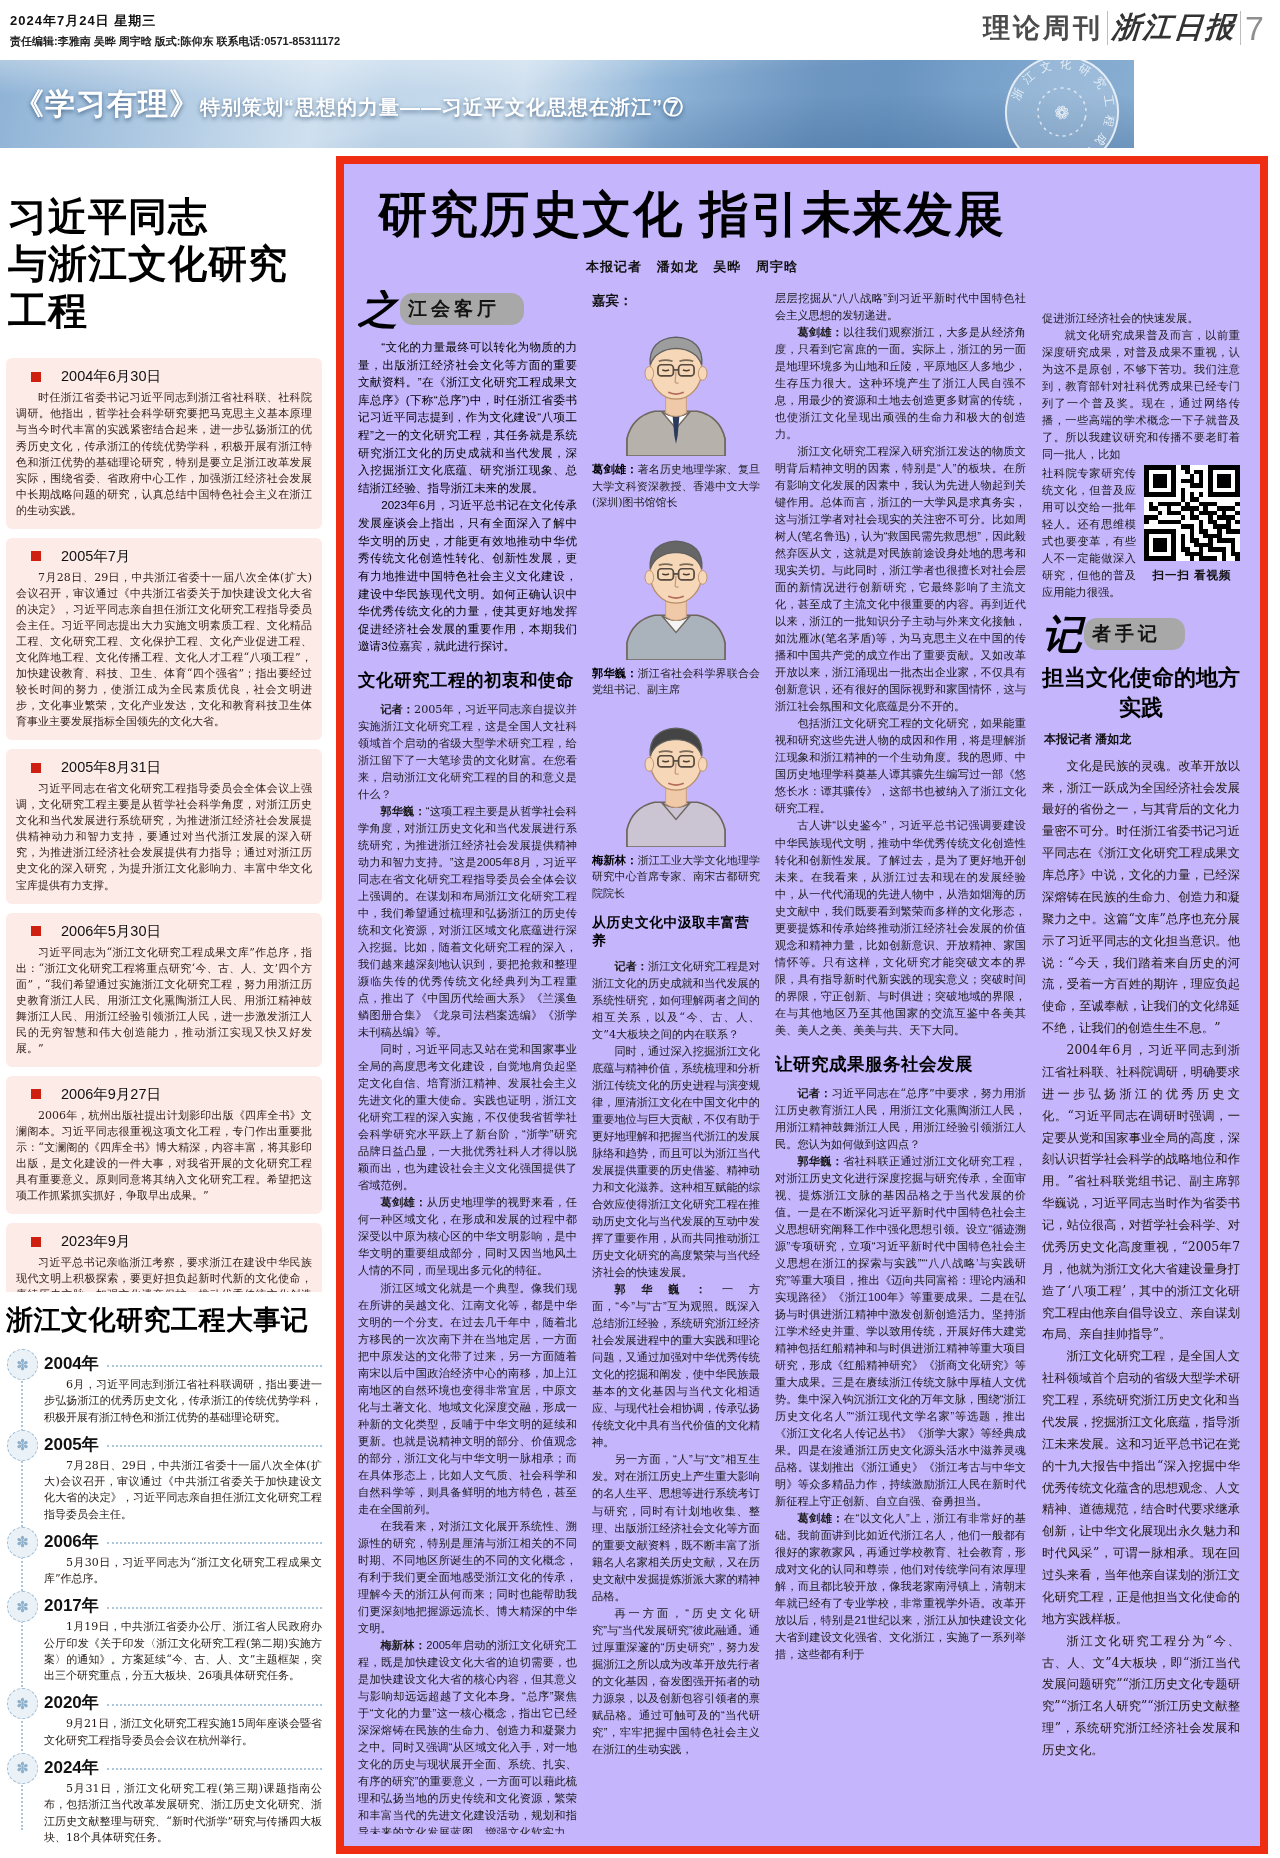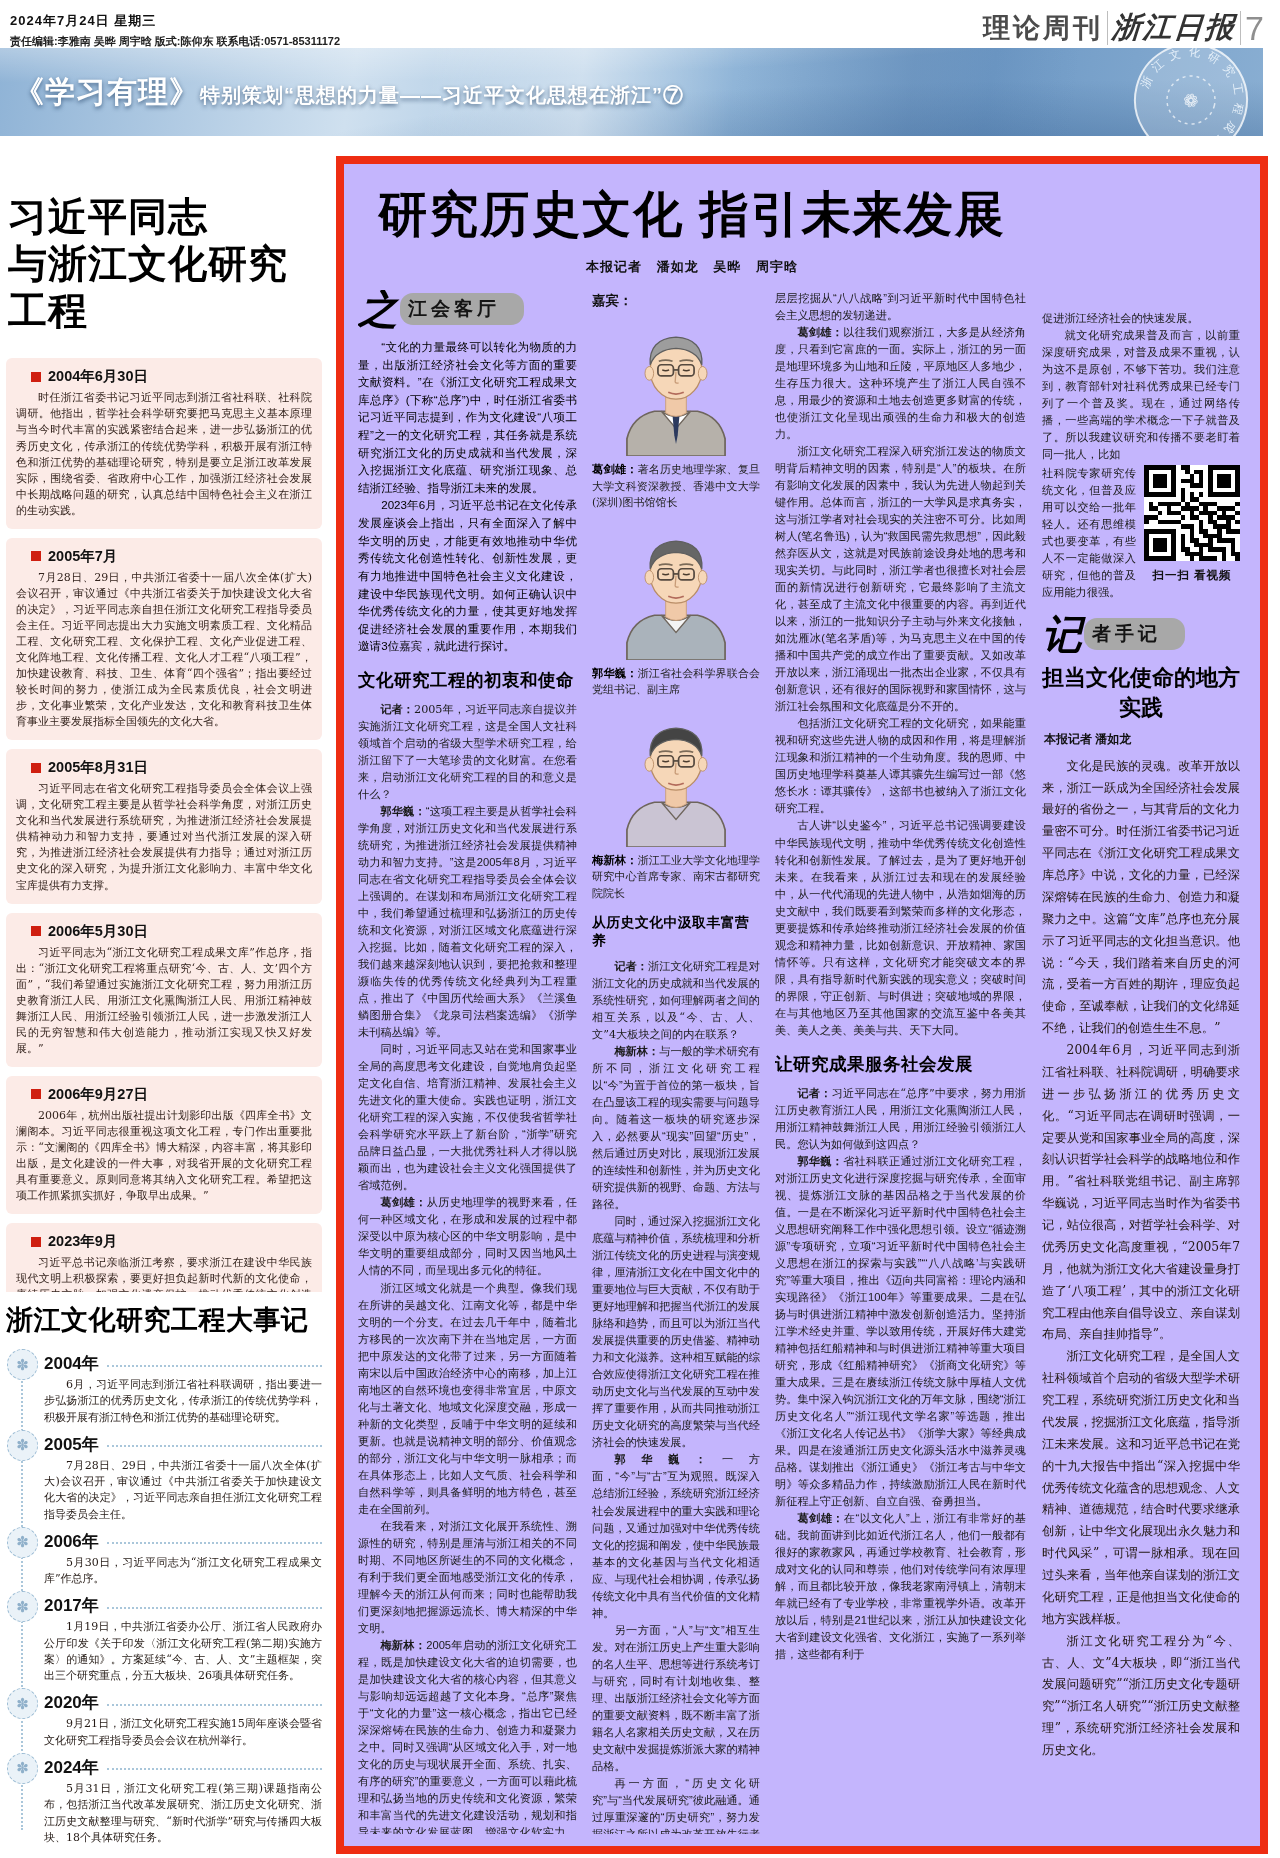--- a/index.html
+++ b/index.html
@@ -12,38 +12,38 @@
   .pg-header{left:0;top:0;width:1280px;height:62px;}
   .hd-date{position:absolute;left:10px;top:12px;font-size:13px;font-weight:bold;letter-spacing:1px;}
   .hd-staff{position:absolute;left:10px;top:34px;font-size:11px;font-weight:bold;color:#222;}
   .masthead{position:absolute;right:16px;top:8px;display:flex;align-items:center;gap:4px;}
   .mh-section{font-size:27px;font-weight:900;color:#4b4b4b;letter-spacing:3px;}
   .mh-sep{width:1px;height:34px;background:#bdbdbd;}
   .mh-paper{font-size:29px;font-weight:bold;font-family:"DejaVu Serif",serif;font-style:italic;color:#333;letter-spacing:2px;transform:skewX(-4deg);}
   .mh-page{font-size:34px;color:#8f8f8f;}
 
   
-  .banner{left:0;top:48px;width:1263px;height:88px;overflow:hidden;
+  .banner{left:0;top:60px;width:1134px;height:88px;overflow:hidden;
     background:
       radial-gradient(120% 170% at 88% 130%, rgba(52,94,143,.50), transparent 55%),
       radial-gradient(150% 190% at 12% -70%, rgba(255,255,255,.88), transparent 58%),
       linear-gradient(100deg,#8fb3d6 0%,#cfe0ef 28%,#9abddd 52%,#6f9ac6 78%,#89aed2 100%);}
   .banner::after{content:"";position:absolute;left:0;top:0;right:0;bottom:0;
       background:linear-gradient(96deg,transparent 34%,rgba(255,255,255,.45) 46%,transparent 58%, rgba(73,112,160,.25) 72%, transparent 85%);}
   .banner-text{position:absolute;z-index:2;left:14px;top:50%;transform:translateY(-50%);
       color:#fff;white-space:nowrap;text-shadow:0 2px 4px rgba(28,58,96,.65);}
   .bt-series{font-size:30px;font-weight:900;letter-spacing:1px;}
   .bt-rest{font-size:20px;font-weight:800;letter-spacing:1px;}
   .seal{position:absolute;z-index:2;right:6px;top:-14px;width:132px;height:132px;transform:rotate(14deg);opacity:.92;}
 
   
   .sidebar{left:6px;top:156px;width:316px;height:1136px;overflow:hidden;}
   .sb-title{font-weight:900;font-size:39px;line-height:1.2;letter-spacing:1px;margin:38px 0 24px 2px;color:#000;}
   .entry{background:#fcebe7;border-radius:6px;padding:9px 10px 10px;margin-bottom:9px;}
-  .entry-date{font-size:14.5px;font-weight:700;display:flex;align-items:center;gap:7px;margin-bottom:4px;padding-left:15px;}
+  .entry-date{font-size:14.5px;font-weight:400;display:flex;align-items:center;gap:20px;margin-bottom:4px;padding-left:15px;}
   .sq{width:10px;height:10px;background:#cf1f10;display:inline-block;flex:0 0 auto;}
   .entry-text{font-family:"DejaVu Serif",serif;font-size:11px;line-height:1.46;color:#33231d;
       text-align:justify;text-indent:2em;margin:0;}
 
   
   .timeline{left:6px;top:1298px;width:316px;height:556px;overflow:hidden;}
   .tl-title{font-size:27px;font-weight:900;letter-spacing:.5px;margin:4px 0 14px;color:#000;}
   .tl{position:relative;}
   .tl::before{content:"";position:absolute;left:15px;top:14px;bottom:16px;border-left:2px dotted #a9c6da;}
   .tl-item{position:relative;margin-bottom:7px;}
@@ -317,21 +317,20 @@
   <path d="M65 60 L64 72 Q65 74 68 73" stroke="#c79b77" stroke-width="1.5" fill="none"></path>
   <path d="M56 84 Q65 88 74 84" stroke="#b26b5b" stroke-width="2" fill="none"></path>
   </svg>
             </span>
           <p class="cap"><b>梅新林</b><span>浙江工业大学文化地理学研究中心首席专家、南宋古都研究院院长</span></p>
         </div>
 
         <div>
             <h3 class="sec-h sm">从历史文化中汲取丰富营养</h3>
             <p class="para q"><b class="speaker">记者：</b>浙江文化研究工程是对浙江文化的历史成就和当代发展的系统性研究，如何理解两者之间的相互关系，以及“今、古、人、文”4大板块之间的内在联系？</p>
-            <p class="para a"><b class="speaker">梅新林：</b>与一般的学术研究有所不同，浙江文化研究工程以“今”为置于首位的第一板块，旨在凸显该工程的现实需要与问题导向。随着这一板块的研究逐步深入，必然要从“现实”回望“历史”，然后通过历史对比，展现浙江发展的连续性和创新性，并为历史文化研究提供新的视野、命题、方法与路径。</p>
             <p class="para a">同时，通过深入挖掘浙江文化底蕴与精神价值，系统梳理和分析浙江传统文化的历史进程与演变规律，厘清浙江文化在中国文化中的重要地位与巨大贡献，不仅有助于更好地理解和把握当代浙江的发展脉络和趋势，而且可以为浙江当代发展提供重要的历史借鉴、精神动力和文化滋养。这种相互赋能的综合效应使得浙江文化研究工程在推动历史文化与当代发展的互动中发挥了重要作用，从而共同推动浙江历史文化研究的高度繁荣与当代经济社会的快速发展。</p>
             <p class="para a"><b class="speaker">郭华巍：</b>一方面，“今”与“古”互为观照。既深入总结浙江经验，系统研究浙江经济社会发展进程中的重大实践和理论问题，又通过加强对中华优秀传统文化的挖掘和阐发，使中华民族最基本的文化基因与当代文化相适应、与现代社会相协调，传承弘扬传统文化中具有当代价值的文化精神。</p>
             <p class="para a">另一方面，“人”与“文”相互生发。对在浙江历史上产生重大影响的名人生平、思想等进行系统考订与研究，同时有计划地收集、整理、出版浙江经济社会文化等方面的重要文献资料，既不断丰富了浙籍名人名家相关历史文献，又在历史文献中发掘提炼浙派大家的精神品格。</p>
             <p class="para a">再一方面，“历史文化研究”与“当代发展研究”彼此融通。通过厚重深邃的“历史研究”，努力发掘浙江之所以成为改革开放先行者的文化基因，奋发图强开拓者的动力源泉，以及创新包容引领者的禀赋品格。通过可触可及的“当代研究”，牢牢把握中国特色社会主义在浙江的生动实践，</p>
           </div>
       </div>
 
       <div class="c3">
         <div>
             <p class="para a ni">层层挖掘从“八八战略”到习近平新时代中国特色社会主义思想的发轫递进。</p>

